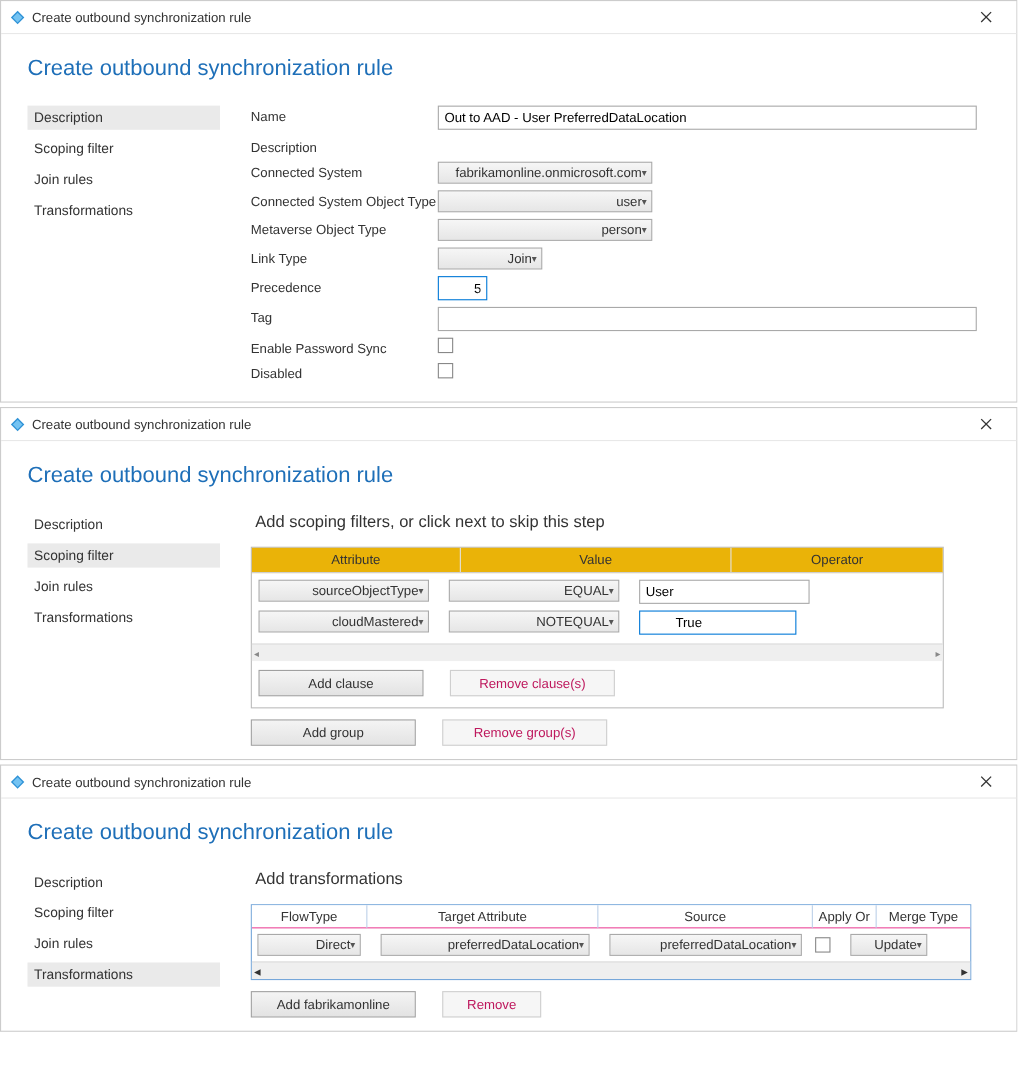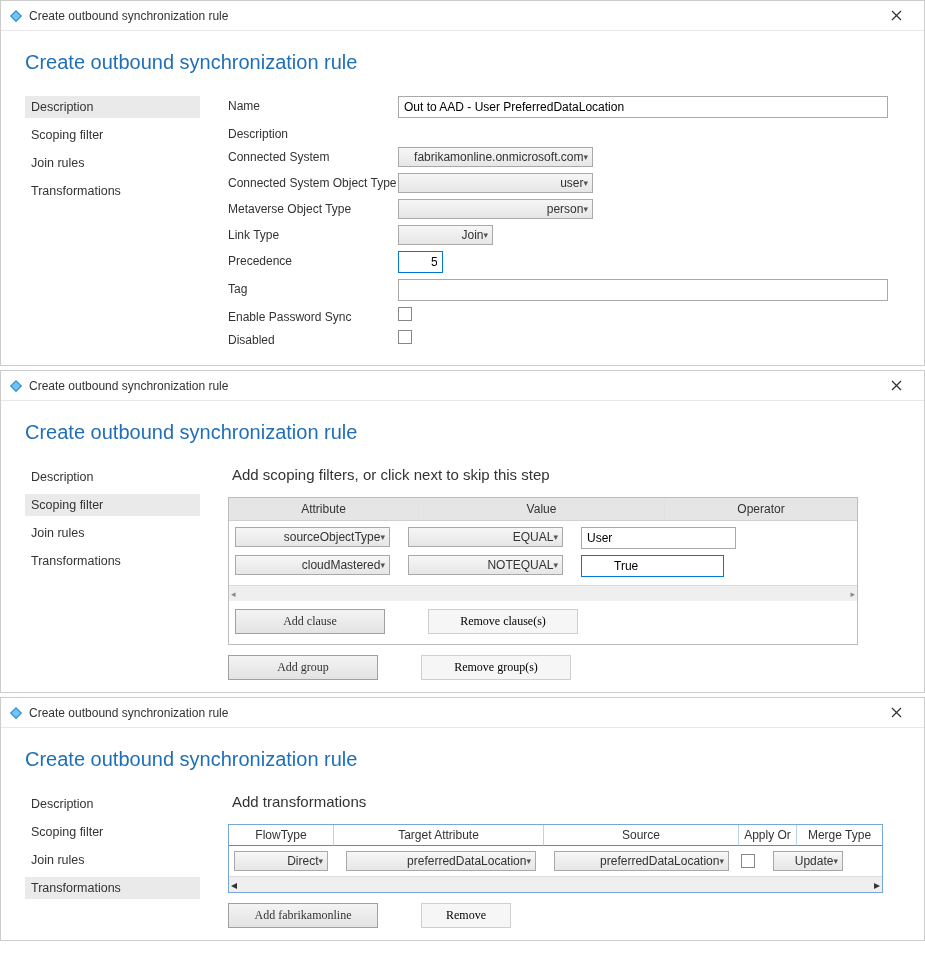--- a/index.html
+++ b/index.html
@@ -130,21 +130,21 @@
     color: #333;
     margin: 0 0 14px 4px;
   }
   .filter-box {
     border: 1px solid #bcbcbc;
     padding: 0;
     width: 630px;
   }
   .grid-header {
     display: flex;
-    background: #e5e5e5;
+    background: #eab308;
     border-bottom: 1px solid #cfcfcf;
   }
   .grid-header .col {
     padding: 4px 0;
     text-align: center;
     font-size: 12px;
     border-right: 1px solid #e2e2e2;
   }
   .grid-header .col:last-child { border-right: none; }
   .grid-row {
@@ -169,30 +169,28 @@
     background: linear-gradient(#f4f4f4,#e3e3e3);
     padding: 4px 0;
     font-size: 12px;
     font-family: inherit;
     cursor: pointer;
     width: 150px;
     text-align: center;
   }
   .btn.disabled {
     border-color: #cfcfcf;
-    color: #000000;
+    color: #be185d;
     background: #f6f6f6;
     cursor: default;
-    margin-left: 37px;
   }
   .btn-row {
     display:flex;
-    gap: 6px;
+    gap: 24px;
     margin-top: 10px;
-    font-family: Liberation Serif, serif;
   }
   
   .trans-grid {
     border: 1px solid #76a7da;
     width: 655px;
   }
   .trans-header {
     display:flex;
     background:#fff;
   }

